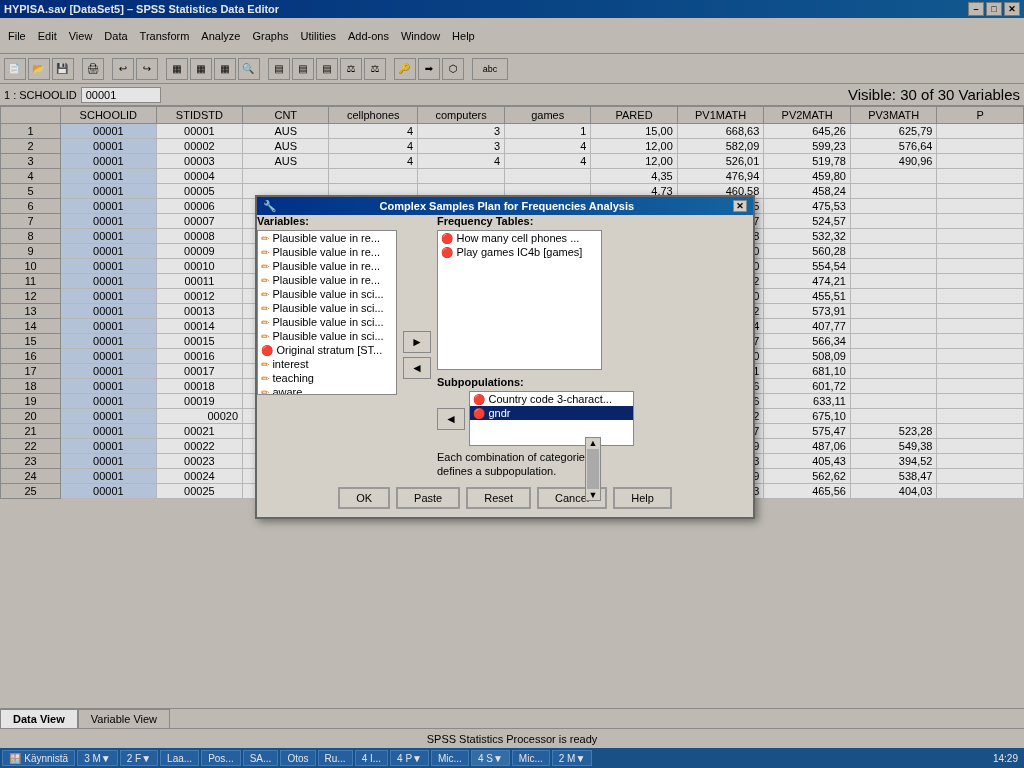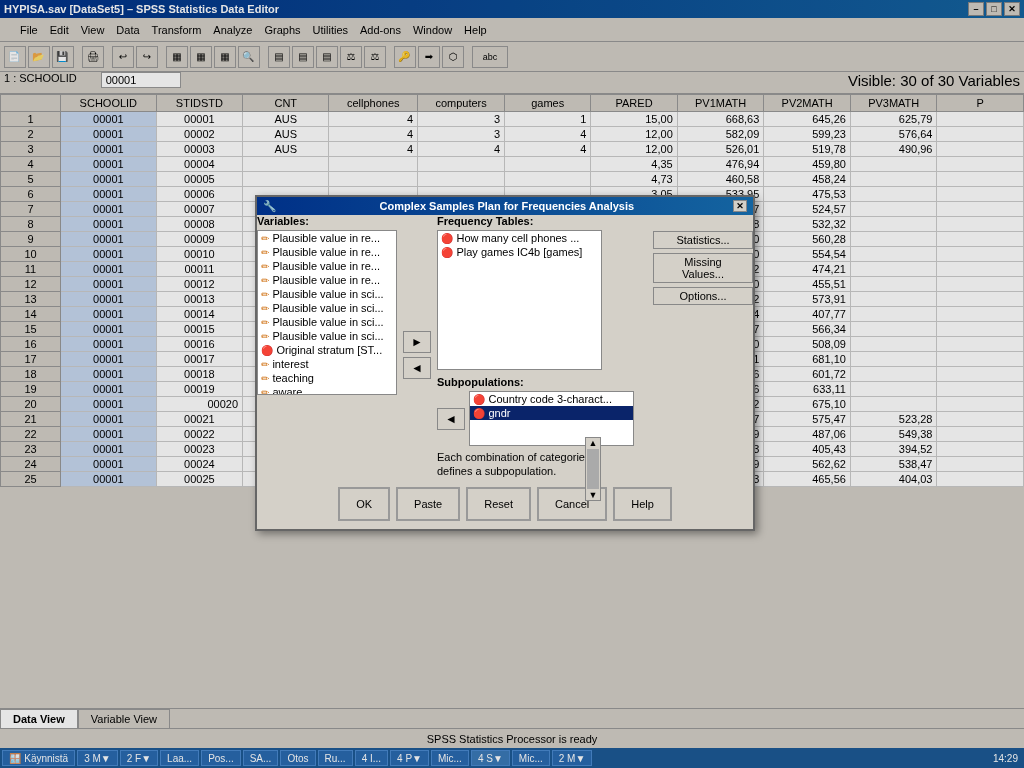--- a/index.html
+++ b/index.html
@@ -23,24 +23,24 @@
       border: 1px solid #888;
       width: 16px; height: 14px;
       display: flex; align-items: center; justify-content: center;
       font-size: 9px; cursor: pointer; color: black;
     }
 
     
     .menu-bar {
       background: #d4d0c8;
       border-bottom: 1px solid #999;
-      height: 24px;
+      height: 36px;
       display: flex;
       align-items: center;
-      padding: 0 14px;
+      padding: 0 2px;
     }
     .menu-item {
       padding: 2px 6px;
       cursor: pointer;
       font-size: 11px;
     }
 
     
     .toolbar {
       background: #d4d0c8;
@@ -59,23 +59,23 @@
       cursor: pointer; font-size: 10px;
     }
     .tb-sep { width: 4px; }
 
     
     .var-indicator {
       background: #d4d0c8;
       border-bottom: 1px solid #999;
       height: 22px;
       display: flex;
-      align-items: flex-start;
+      align-items: center;
       padding: 0 4px;
-      gap: 24px;
+      gap: 4px;
     }
     .var-box {
       border: 1px solid #999;
       background: white;
       padding: 1px 4px;
       min-width: 80px;
     }
     .visible-label { margin-left: auto; font-size: 15px; }
 
     
@@ -268,21 +268,21 @@
     }
     .dialog-buttons {
       display: flex;
       justify-content: center;
       gap: 6px;
       margin-top: 8px;
     }
     .dlg-btn {
       background: #d4d0c8;
       border: 2px solid #999;
-      padding: 9px 16px;
+      padding: 3px 16px;
       cursor: pointer;
       font-size: 11px;
     }
   </style>
 </head>
 <body>
 
 <div class="title-bar">
   <span>HYPISA.sav [DataSet5] – SPSS Statistics Data Editor</span>
   <div class="title-bar-controls">
@@ -844,25 +844,20 @@
                 <div class="list-item selected">
                   <span style="font-size: 10px; color: white;">🔴</span>
                   <span>gndr</span>
                 </div>
               </div>
           </div>
           <div style="margin-top:4px; font-size:11px; width:175px; line-height:1.3;">Each combination of categories defines a subpopulation.</div>
         </div>
       </div>
 
-      <div class="right-buttons" style="margin-top:16px;">
-        <button class="side-btn">Statistics...</button>
-        <button class="side-btn">Missing Values...</button>
-        <button class="side-btn">Options...</button>
-      </div>
     </div>
   </div>
 
   <div class="dialog-buttons">
     <button class="dlg-btn">OK</button>
     <button class="dlg-btn">Paste</button>
     <button class="dlg-btn">Reset</button>
     <button class="dlg-btn">Cancel</button>
     <button class="dlg-btn">Help</button>
   </div>

